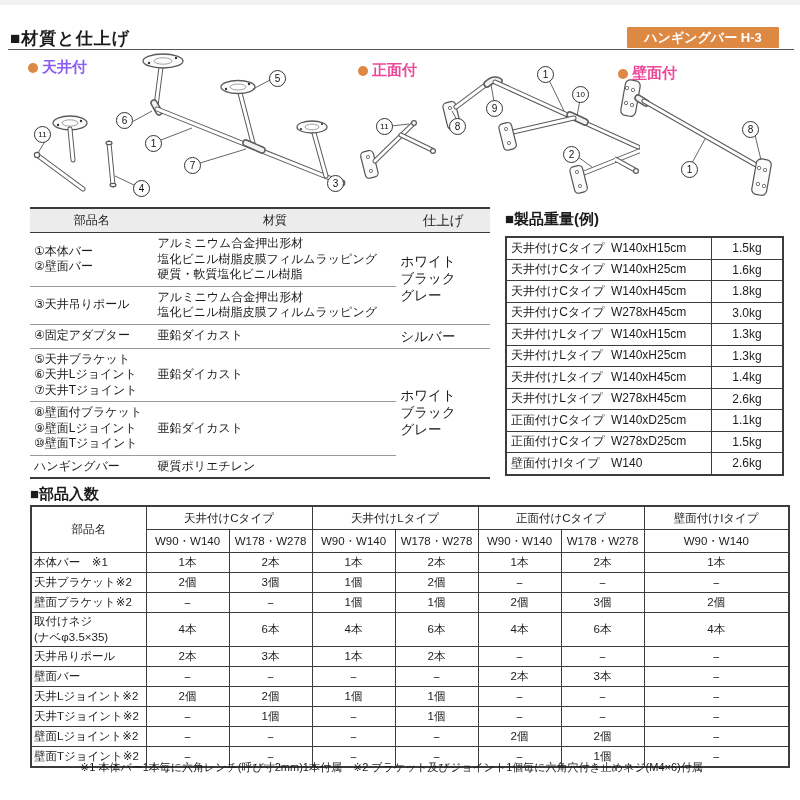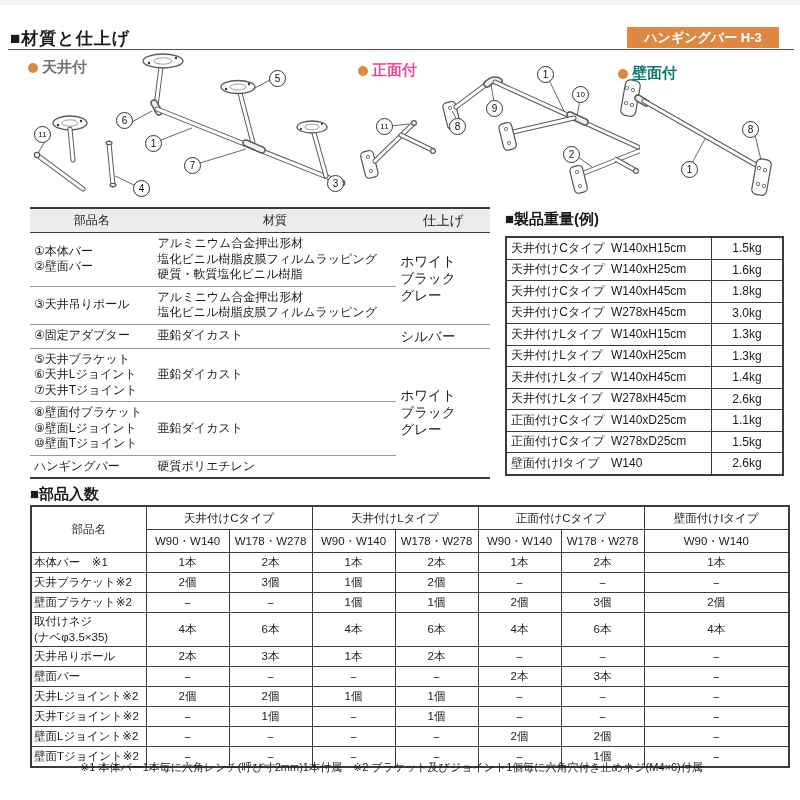--- a/index.html
+++ b/index.html
@@ -73,21 +73,21 @@
 <body>
 
 <div id="page">
   <div id="topstrip"></div>
 
   <div id="sec-title">■材質と仕上げ</div>
   <div id="hdr-rule"></div>
   <div id="badge" class="accent-bg" style="background: rgb(221, 136, 67);">ハンギングバー H-3</div>
 
   <div id="diag0" class="diag">
-    <div class="dlabel accent-fg" style="color: #737373;">
+    <div class="dlabel accent-fg" style="color: #8b5cf6;">
       <span class="dot-icon accent-bg" style="background: rgb(221, 136, 67);"></span>
       <span>天井付</span>
     </div>
     <svg width="330" height="155" viewBox="0 0 330 155">
 
       <g>
         <ellipse class="fl" cx="45" cy="71" rx="17" ry="7"></ellipse>
         <ellipse class="flin" cx="45" cy="71" rx="8" ry="3.2"></ellipse>
         <circle class="dotm" cx="33" cy="73" r="1.2"></circle>
           <circle class="dotm" cx="56" cy="69" r="1.2"></circle>
@@ -206,21 +206,21 @@
         <span class="co" style="left: 21px; top: 63px; font-size: 8px;">11</span>
         <span class="co" style="left: 94px; top: 63px;">8</span>
         <span class="co" style="left: 131px; top: 45px;">9</span>
         <span class="co" style="left: 182px; top: 11px;">1</span>
         <span class="co" style="left: 217px; top: 31px; font-size: 8px;">10</span>
         <span class="co" style="left: 208px; top: 91px;">2</span>
       </div>
   </div>
 
   <div id="diag2" class="diag">
-    <div class="dlabel accent-fg" style="color: #0f766e;">
+    <div class="dlabel accent-fg" style="color: #ec4899;">
       <span class="dot-icon accent-bg" style="background: rgb(221, 136, 67);"></span>
       <span>壁面付</span>
     </div>
     <svg width="180" height="148" viewBox="0 0 180 148">
       <g>
         <rect class="plate" x="8" y="22" width="15" height="36" rx="5" transform="rotate(10 15 40)"></rect>
         <circle class="hole" cx="12" cy="30" r="1.7"></circle>
           <circle class="hole" cx="18" cy="32" r="1.7"></circle>
         <circle class="hole" cx="11" cy="45" r="1.7"></circle>
           <circle class="hole" cx="17" cy="47" r="1.7"></circle>

